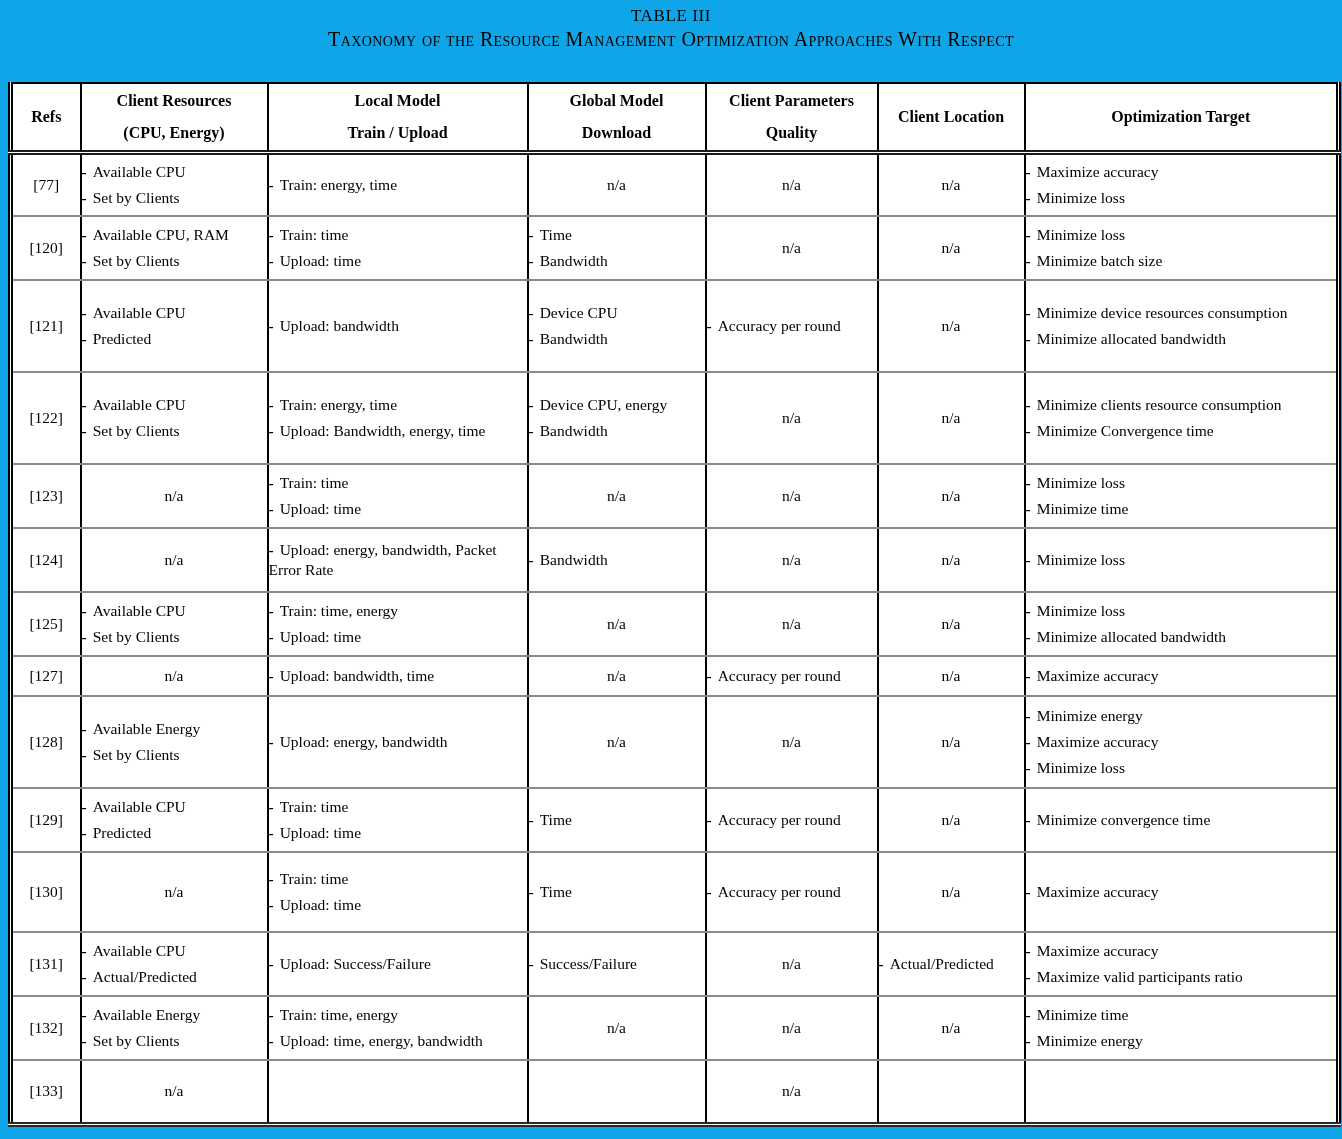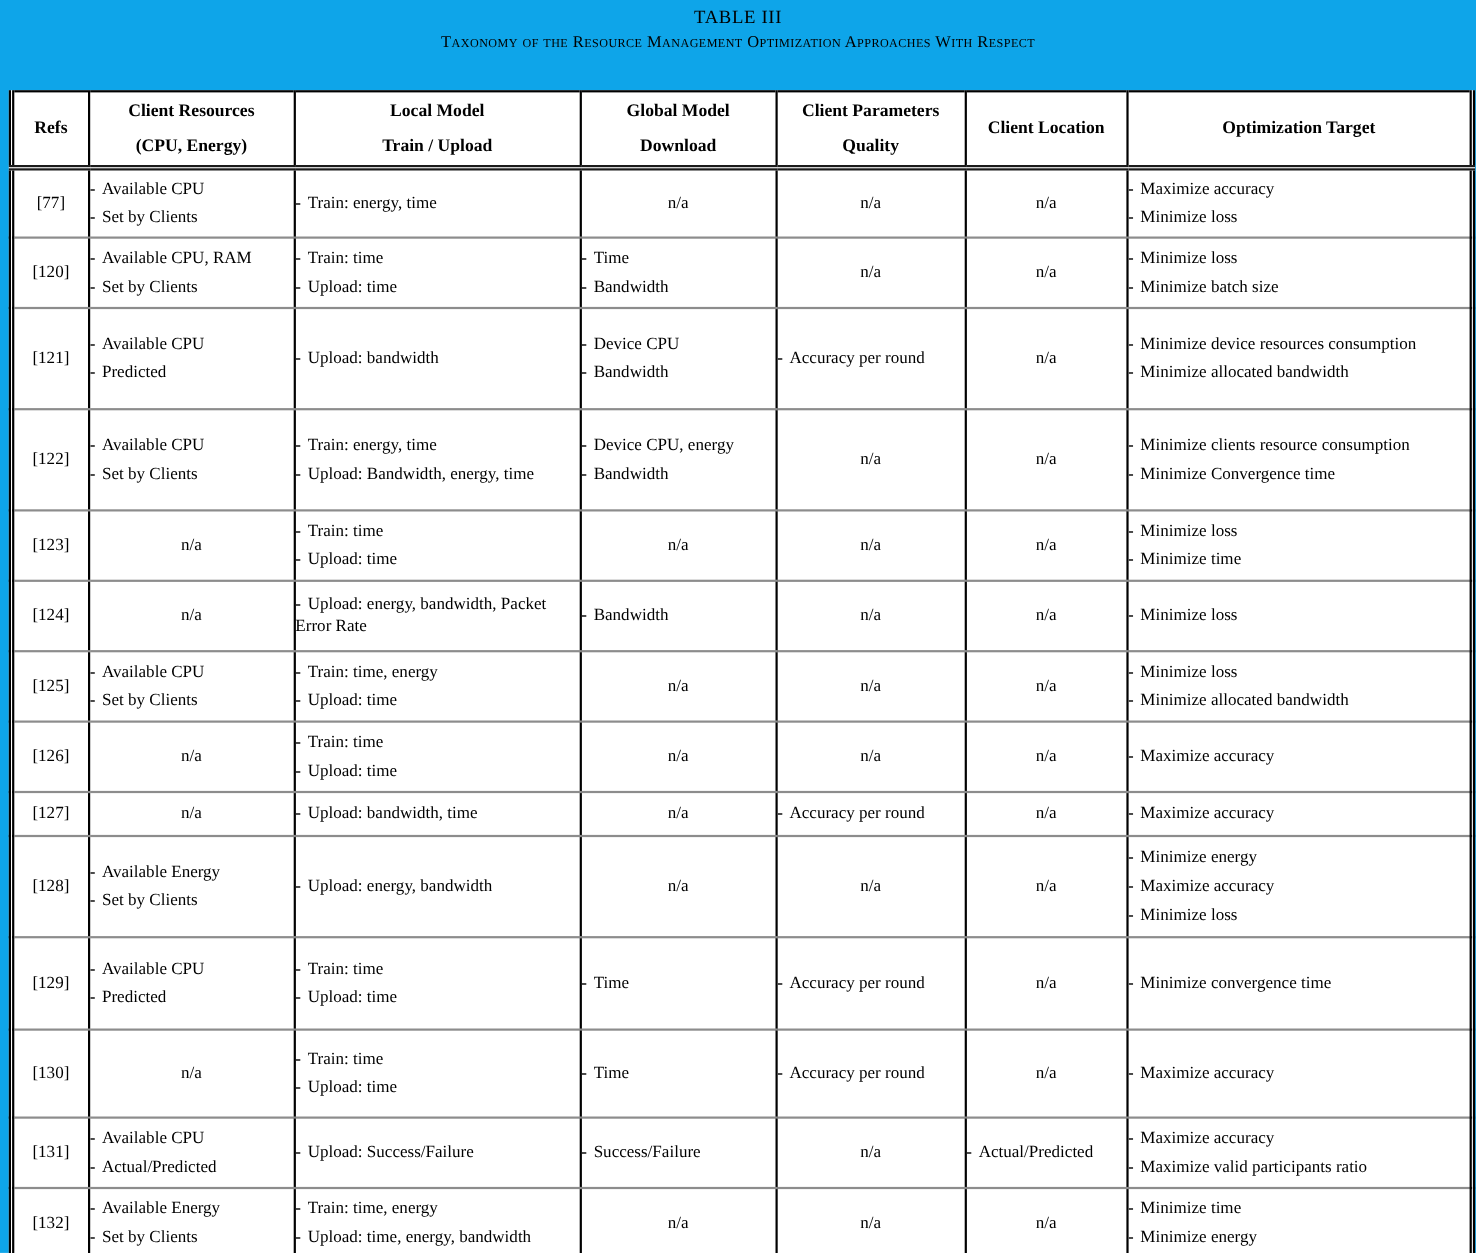--- a/index.html
+++ b/index.html
@@ -15,21 +15,21 @@
     overflow: hidden;
   }
   .titles { text-align: center; padding-top: 5px; }
   .table-number {
     font-size: 17px;
     letter-spacing: 0.6px;
     line-height: 22px;
   }
   .caption-line {
     font-variant: small-caps;
-    font-size: 15px;
+    font-size: 20px;
     line-height: 24px;
     letter-spacing: 0.4px;
   }
   table.tax {
     border-collapse: collapse;
     table-layout: fixed;
     width: 1328px;
     margin: 31px 0 0 8px;
     border-left: 5px double #000;
     border-right: 5px double #000;
@@ -237,34 +237,20 @@
             <div class="item"><span class="dash">-</span><span>Upload: time</span></div>
           </td>
           <td class="na-cell">n/a</td>
           <td class="na-cell">n/a</td>
           <td class="na-cell">n/a</td>
           <td class="list-cell">
             <div class="item"><span class="dash">-</span><span>Minimize loss</span></div>
             <div class="item"><span class="dash">-</span><span>Minimize allocated bandwidth</span></div>
           </td>
         </tr>
-        <tr style="height: 64px;">
-          <td class="ref-cell">[126]</td>
-          <td class="na-cell">n/a</td>
-          <td class="list-cell">
-            <div class="item"><span class="dash">-</span><span>Train: time</span></div>
-            <div class="item"><span class="dash">-</span><span>Upload: time</span></div>
-          </td>
-          <td class="na-cell">n/a</td>
-          <td class="na-cell">n/a</td>
-          <td class="na-cell">n/a</td>
-          <td class="list-cell">
-            <div class="item"><span class="dash">-</span><span>Maximize accuracy</span></div>
-          </td>
-        </tr>
         <tr style="height: 40px; padding-left: 18px;">
           <td class="ref-cell">[127]</td>
           <td class="na-cell">n/a</td>
           <td class="list-cell">
             <div class="item"><span class="dash">-</span><span>Upload: bandwidth, time</span></div>
           </td>
           <td class="na-cell">n/a</td>
           <td class="list-cell">
             <div class="item"><span class="dash">-</span><span>Accuracy per round</span></div>
           </td>
@@ -284,21 +270,21 @@
           </td>
           <td class="na-cell">n/a</td>
           <td class="na-cell">n/a</td>
           <td class="na-cell">n/a</td>
           <td class="list-cell">
             <div class="item"><span class="dash">-</span><span>Minimize energy</span></div>
             <div class="item"><span class="dash">-</span><span>Maximize accuracy</span></div>
             <div class="item"><span class="dash">-</span><span>Minimize loss</span></div>
           </td>
         </tr>
-        <tr style="height: 84px;">
+        <tr style="height: 64px;">
           <td class="ref-cell">[129]</td>
           <td class="list-cell">
             <div class="item"><span class="dash">-</span><span>Available CPU</span></div>
             <div class="item"><span class="dash">-</span><span>Predicted</span></div>
           </td>
           <td class="list-cell">
             <div class="item"><span class="dash">-</span><span>Train: time</span></div>
             <div class="item"><span class="dash">-</span><span>Upload: time</span></div>
           </td>
           <td class="list-cell">

